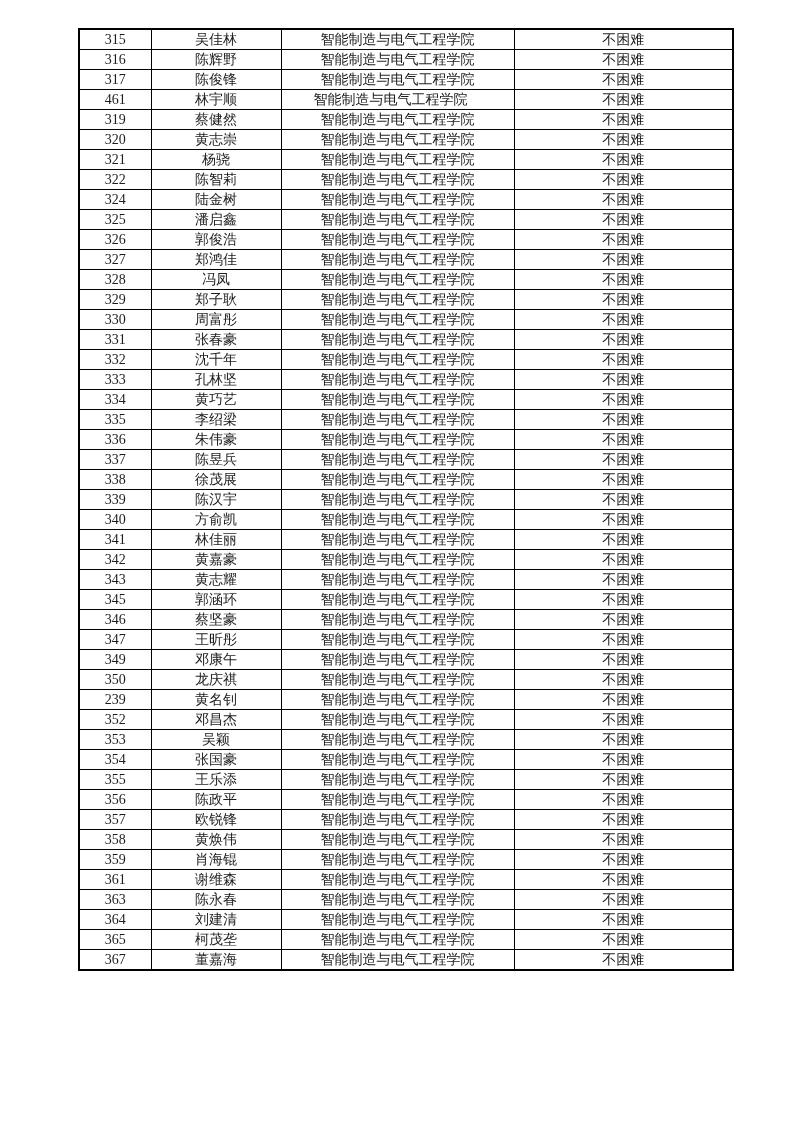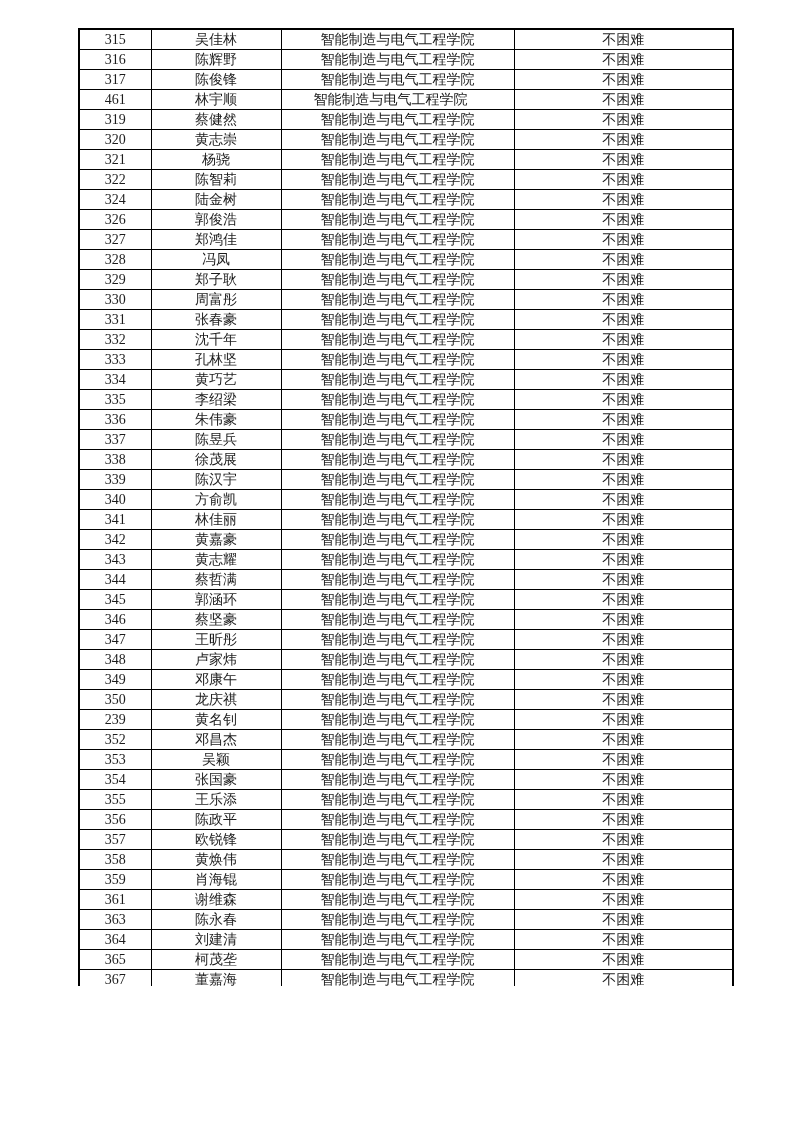--- a/index.html
+++ b/index.html
@@ -102,20 +102,26 @@
     <td>智能制造与电气工程学院</td>
     <td>不困难</td>
   </tr>
         <tr>
     <td>324</td>
     <td>陆金树</td>
     <td>智能制造与电气工程学院</td>
     <td>不困难</td>
   </tr>
         <tr>
+    <td>325</td>
+    <td>潘启鑫</td>
+    <td>智能制造与电气工程学院</td>
+    <td>不困难</td>
+  </tr>
+        <tr>
     <td>326</td>
     <td>郭俊浩</td>
     <td>智能制造与电气工程学院</td>
     <td>不困难</td>
   </tr>
         <tr>
     <td>327</td>
     <td>郑鸿佳</td>
     <td>智能制造与电气工程学院</td>
     <td>不困难</td>
@@ -210,46 +216,34 @@
     <td>智能制造与电气工程学院</td>
     <td>不困难</td>
   </tr>
         <tr>
     <td>343</td>
     <td>黄志耀</td>
     <td>智能制造与电气工程学院</td>
     <td>不困难</td>
   </tr>
         <tr>
-    <td>344</td>
-    <td>蔡哲满</td>
-    <td>智能制造与电气工程学院</td>
-    <td>不困难</td>
-  </tr>
-        <tr>
     <td>345</td>
     <td>郭涵环</td>
     <td>智能制造与电气工程学院</td>
     <td>不困难</td>
   </tr>
         <tr>
     <td>346</td>
     <td>蔡坚豪</td>
     <td>智能制造与电气工程学院</td>
     <td>不困难</td>
   </tr>
         <tr>
     <td>347</td>
     <td>王昕彤</td>
-    <td>智能制造与电气工程学院</td>
-    <td>不困难</td>
-  </tr>
-        <tr>
-    <td>348</td>
-    <td>卢家炜</td>
     <td>智能制造与电气工程学院</td>
     <td>不困难</td>
   </tr>
         <tr>
     <td>349</td>
     <td>邓康午</td>
     <td>智能制造与电气工程学院</td>
     <td>不困难</td>
   </tr>
         <tr>

